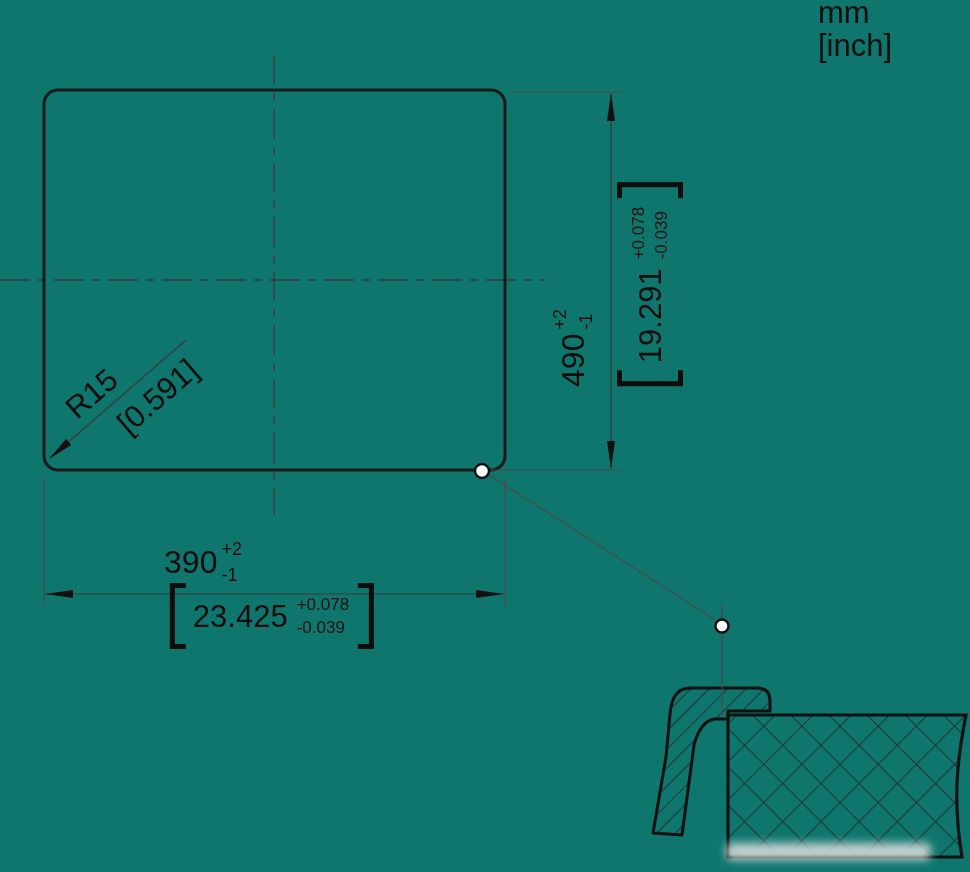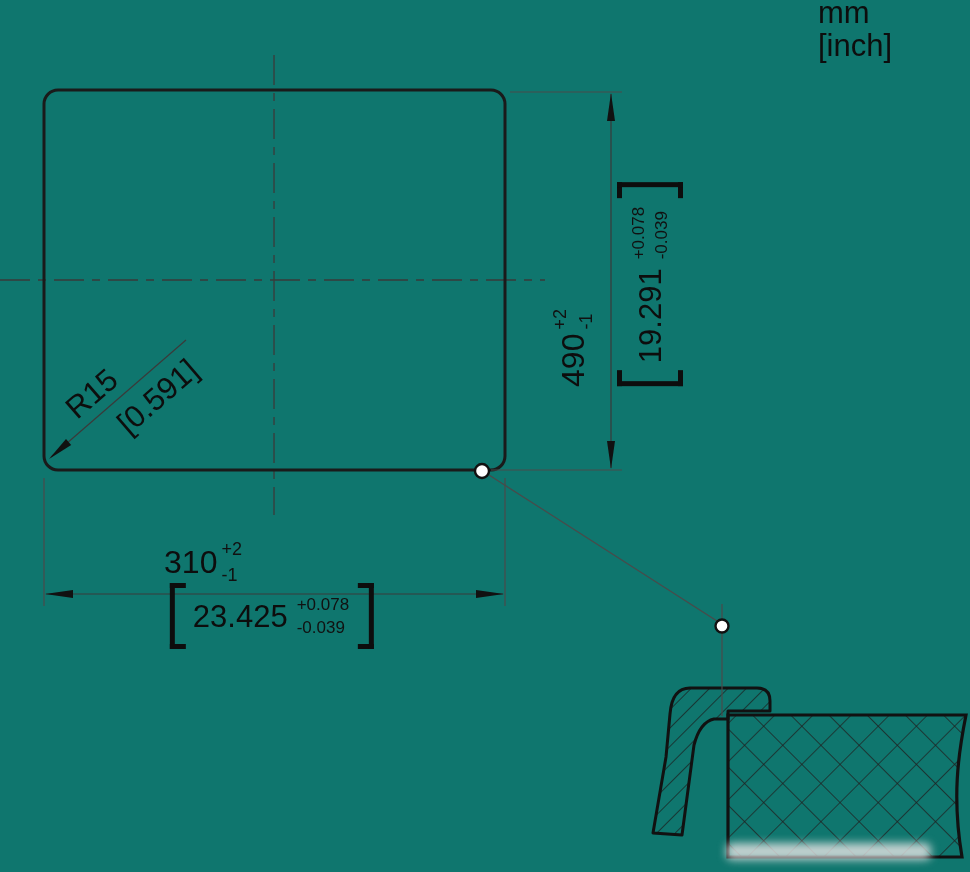--- a/index.html
+++ b/index.html
@@ -87,21 +87,21 @@
   </svg>
 
   <div class="smudge"></div>
 
   <div class="units" style="left:818px; top:-3px;">
     <div>mm</div>
     <div>[inch]</div>
   </div>
 
   <div class="dim" style="left:203px; top:562px;">
-    <span class="dim-main">310</span>
+    <span class="dim-main">390</span>
     <span class="tol">
       <span>+2</span>
       <span>-1</span>
     </span>
   </div>
 
   <div class="dim inch" style="left:272px; top:616px;">
     <span class="bracket left"></span>
     <span class="dim-main">23.425</span>
     <span class="tol">

